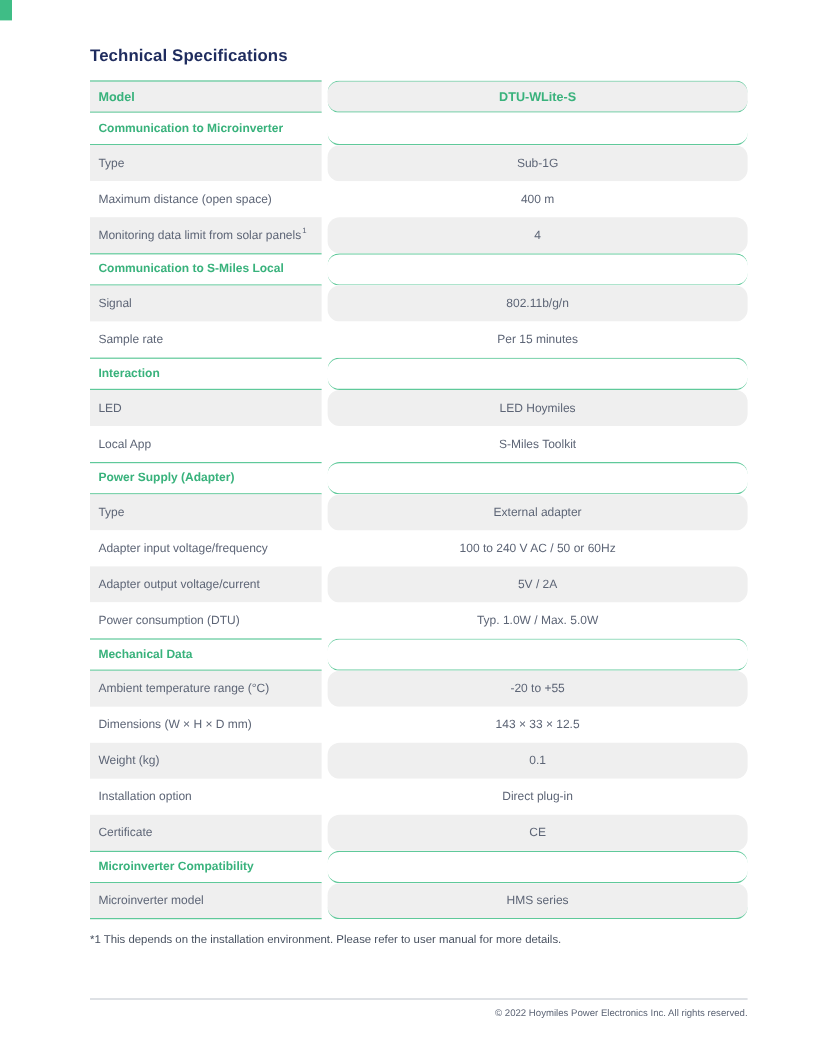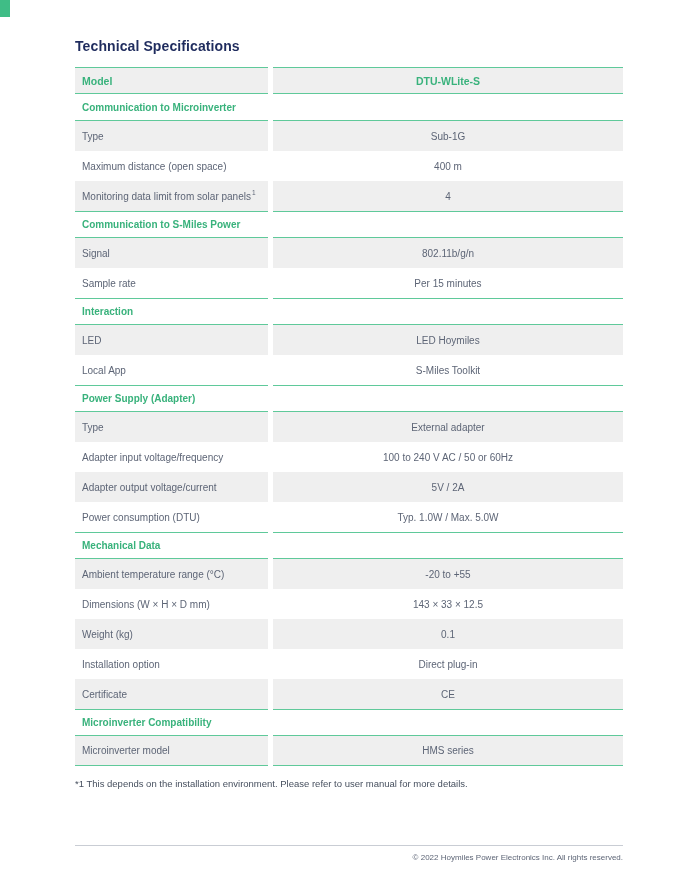--- a/index.html
+++ b/index.html
@@ -36,20 +36,21 @@
   }
   .cell.label {
     width: 193px;
     padding-left: 7px;
     justify-content: flex-start;
   }
   .cell.value {
     width: 350px;
     justify-content: center;
     text-align: center;
+    border-radius: 10px;
   }
   .model-row .cell {
     height: 27px;
     background: #EFEFEF;
     border-top: 1.5px solid #5FC99A;
     border-bottom: 1.5px solid #5FC99A;
     color: #39B27C;
     font-weight: bold;
     font-size: 10.5px;
   }
@@ -75,21 +76,21 @@
     font-size: 6.5px;
     line-height: 1;
     margin-left: 1px;
     transform: translateY(-3px);
   }
   .footnote {
     margin: 12px 0 0 0;
     font-size: 9.5px;
     color: #47505F;
   }
-  .footer { margin-top: 56px; width: 548px; }
+  .footer { margin-top: 43px; width: 548px; }
   .footer-line {
     border-top: 1px solid #C9CDD4;
     height: 0;
   }
   .copyright {
     margin-top: 7px;
     text-align: right;
     font-size: 8px;
     color: #5D6576;
   }
@@ -137,21 +138,21 @@
         <div class="cell label">
           <span>Monitoring data limit from solar panels</span>
           <sup class="fn">1</sup>
         </div>
         <div class="cell value">
           <span>4</span>
         </div>
       </div>
       <div class="row section-header">
         <div class="cell label">
-          <span>Communication to S-Miles Power</span>
+          <span>Communication to S-Miles Local</span>
         </div>
         <div class="cell value"></div>
       </div>
       <div class="row data-row gray">
         <div class="cell label">
           <span>Signal</span>
         </div>
         <div class="cell value">
           <span>802.11b/g/n</span>
         </div>

